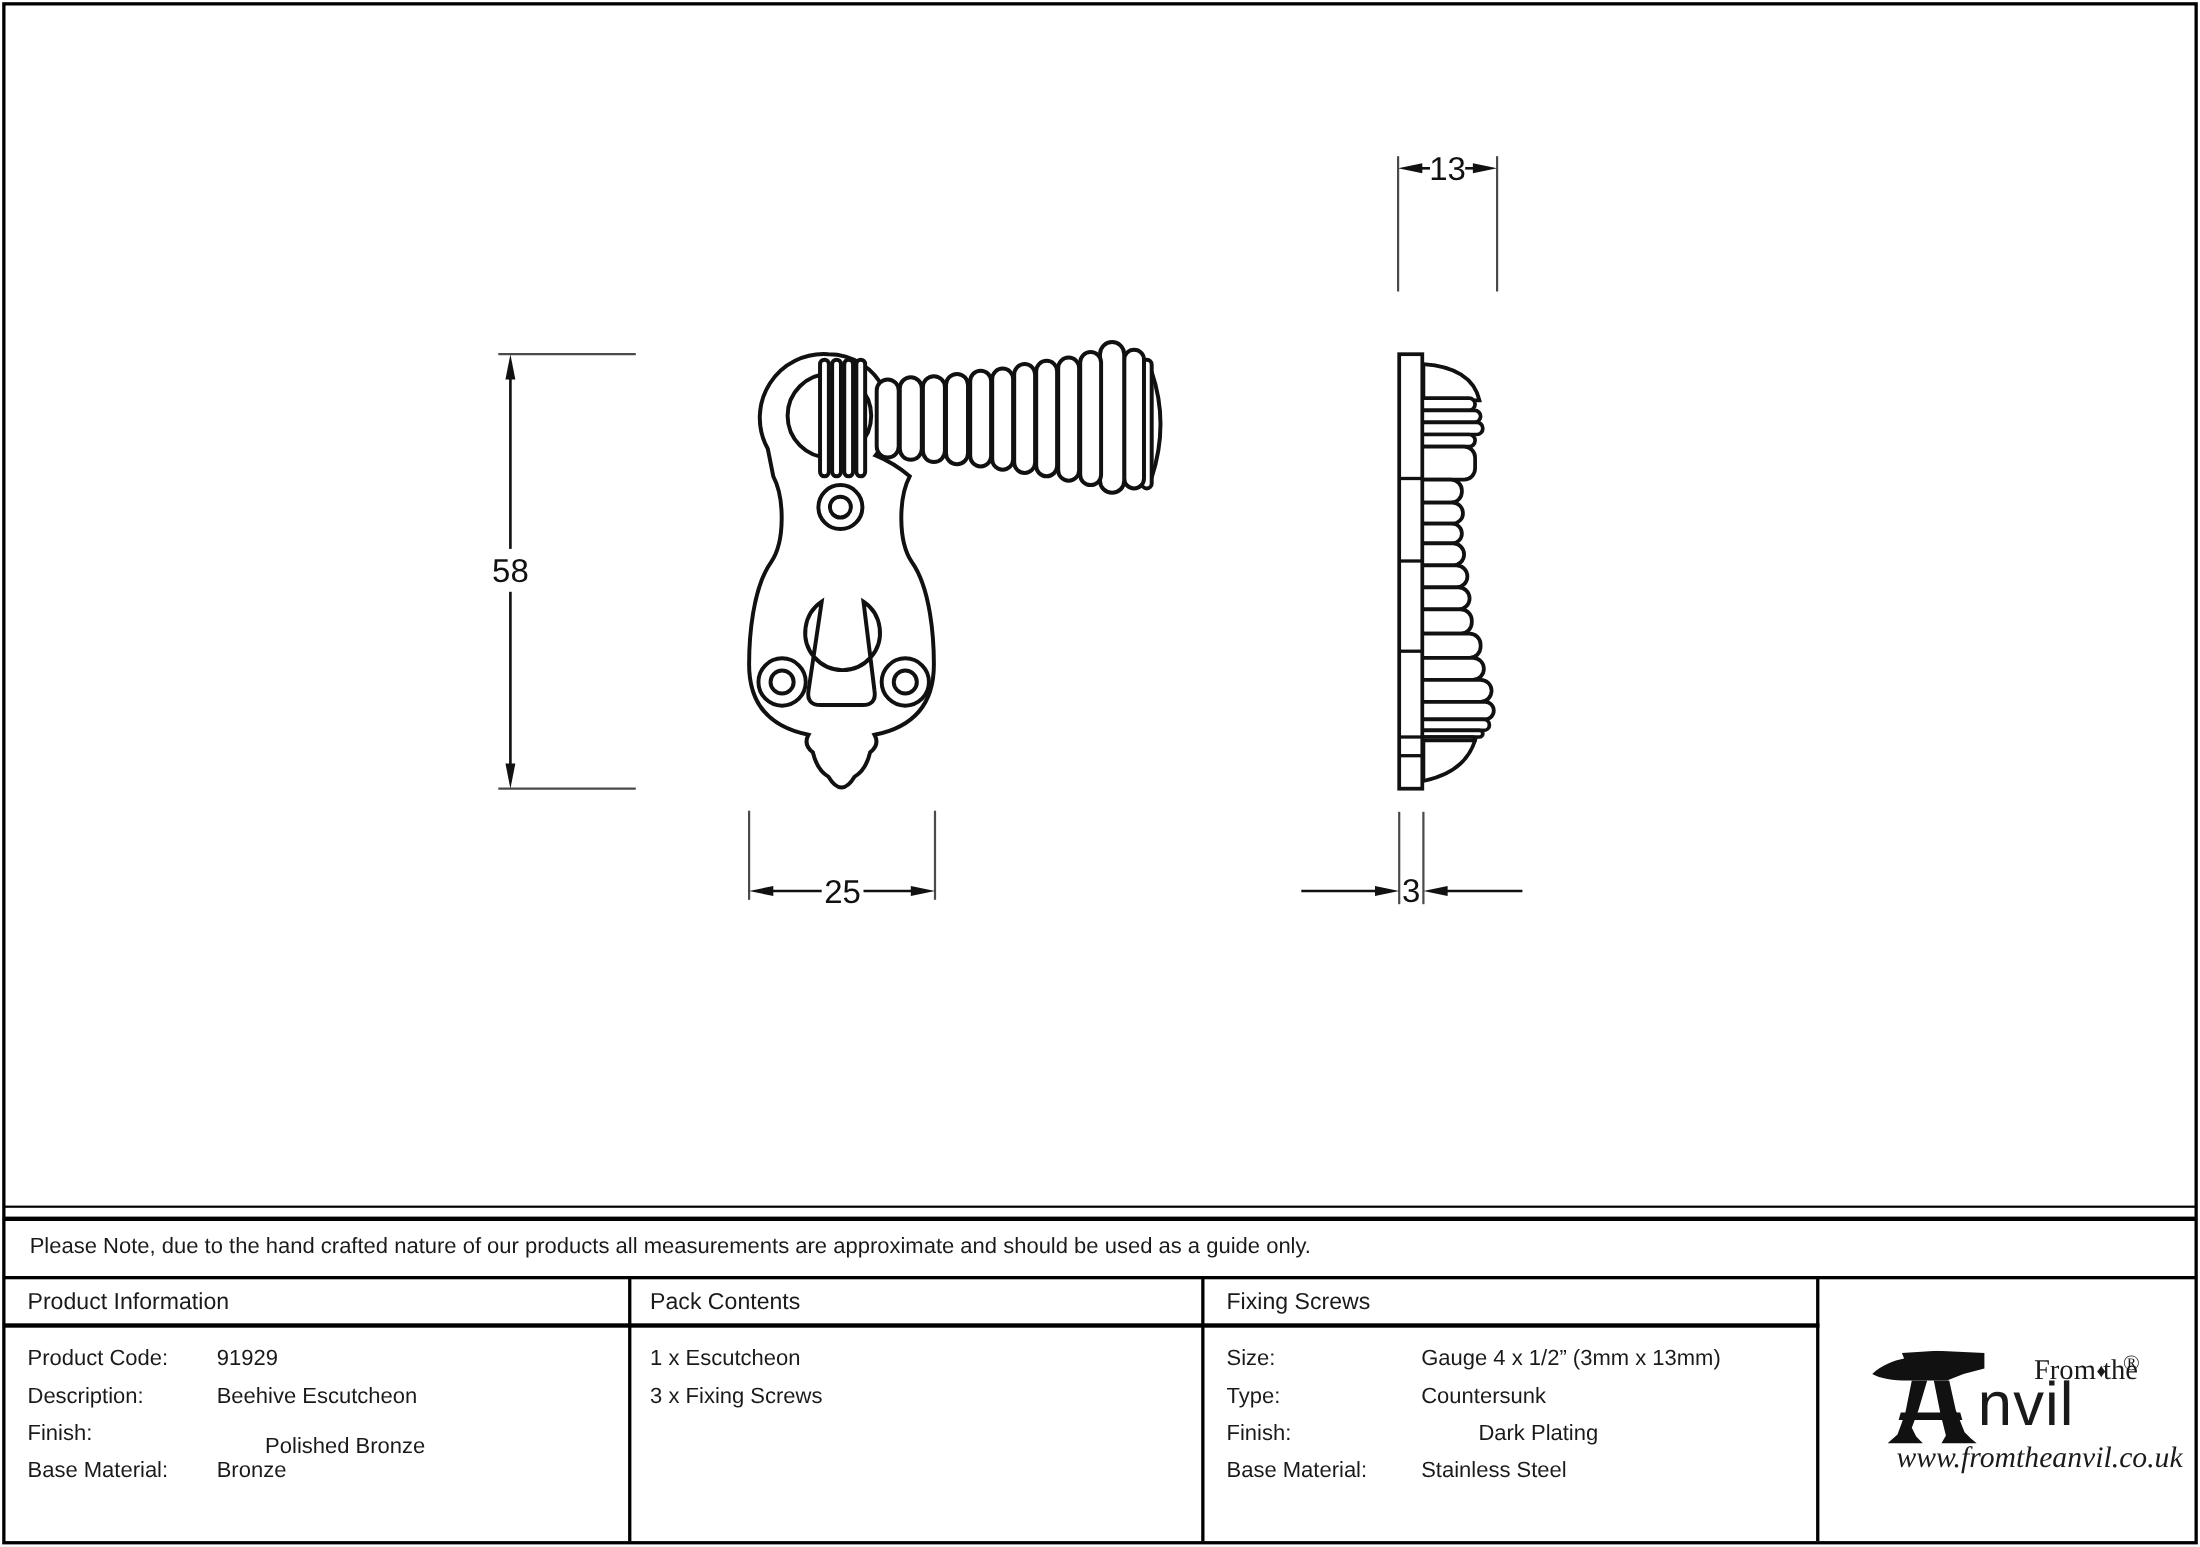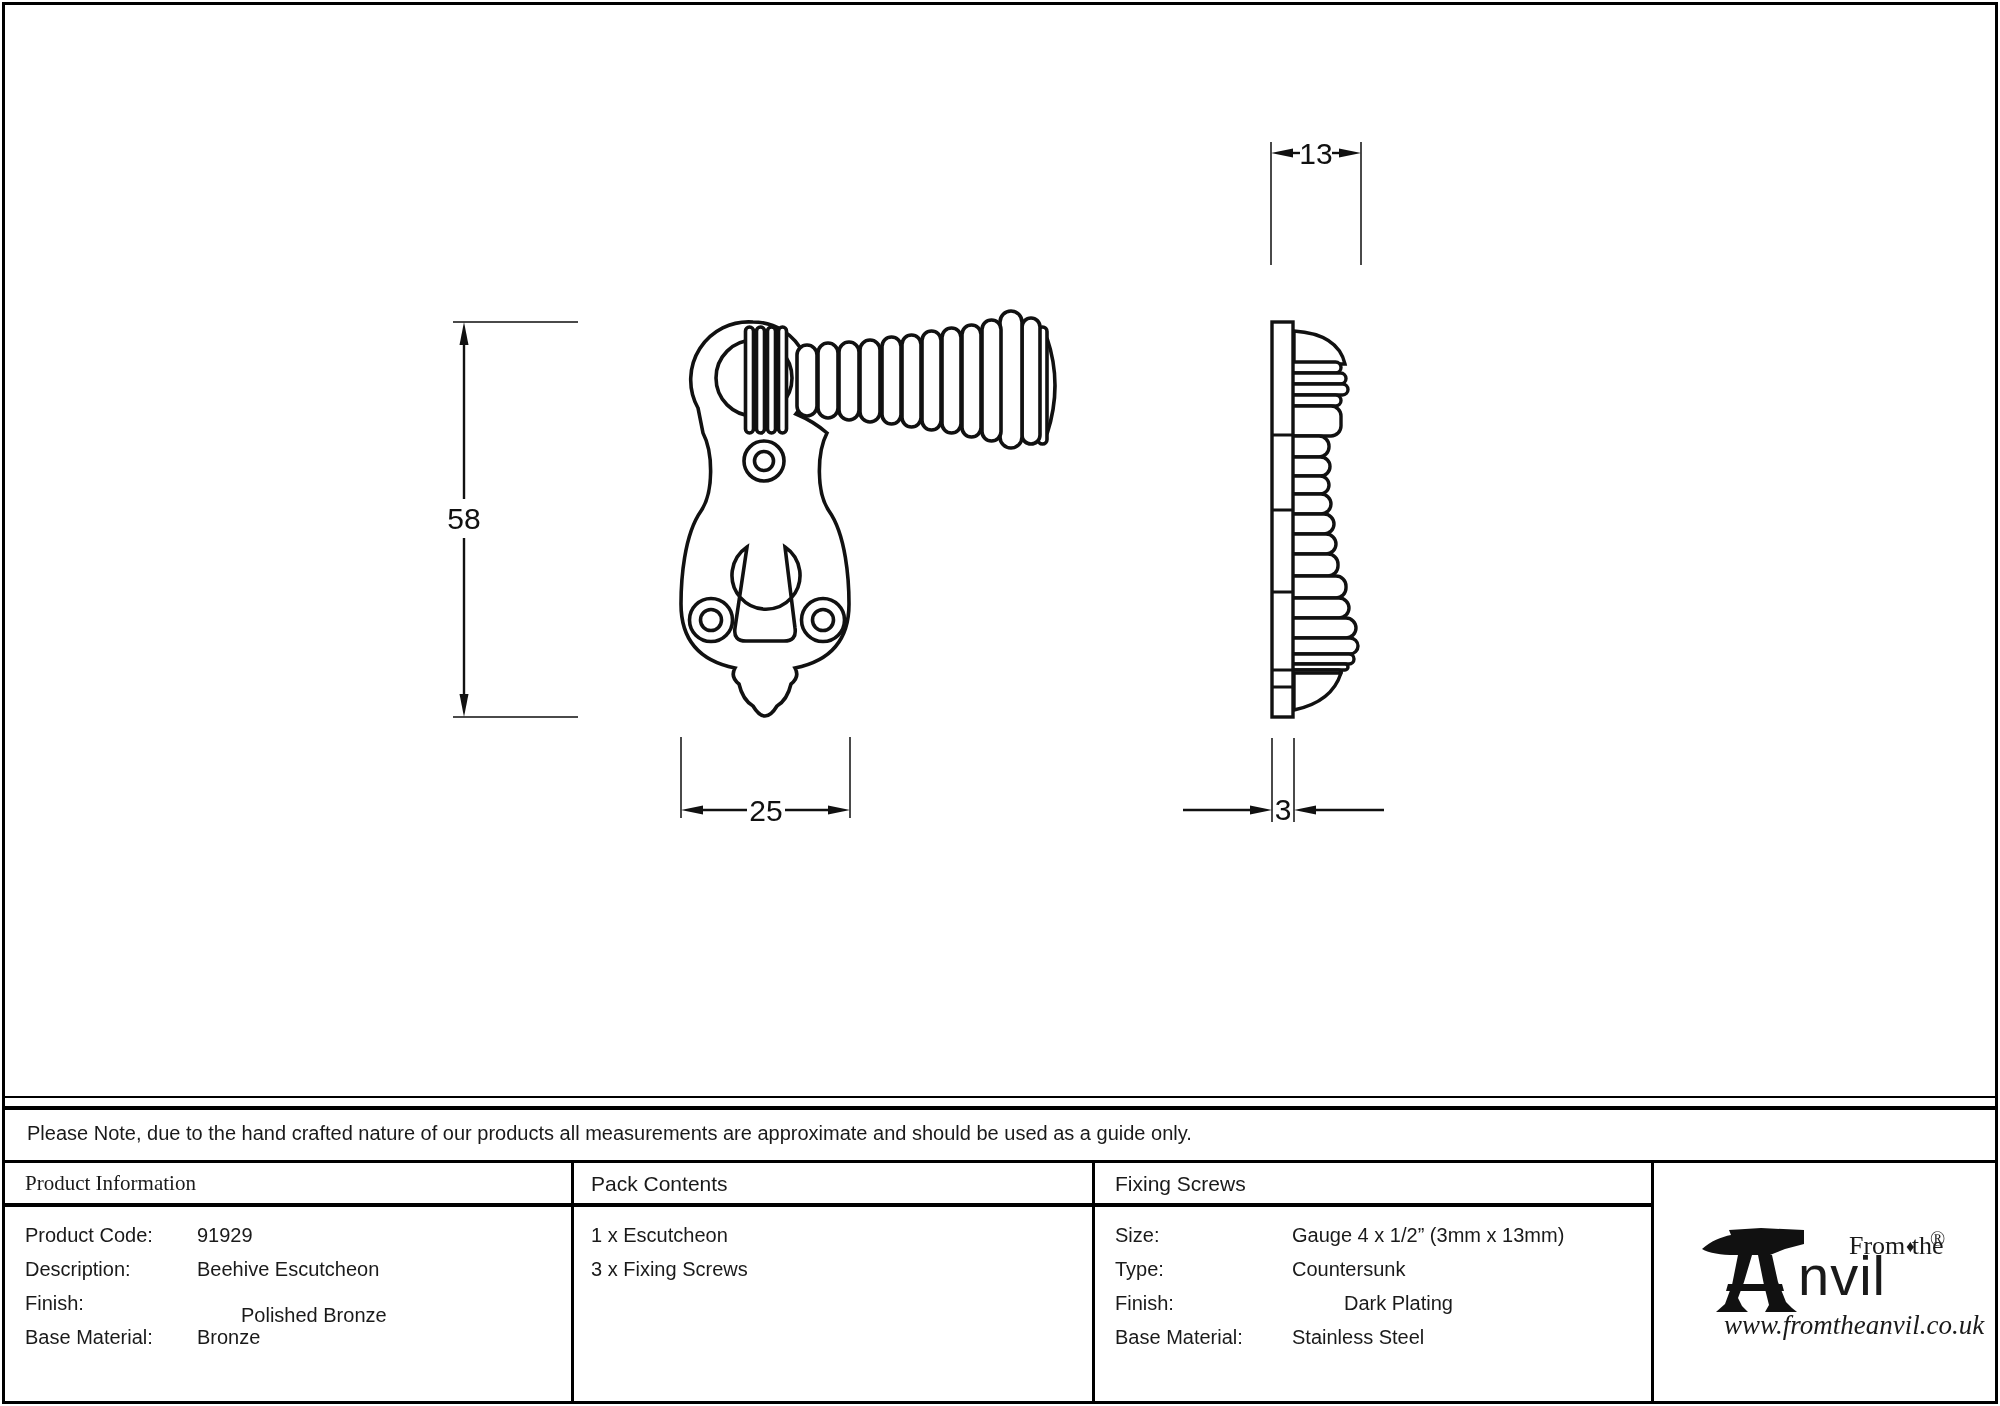--- a/index.html
+++ b/index.html
@@ -159,21 +159,21 @@
   <div class="hline" style="left:3px;right:3px;top:1096px;height:2px;"></div>
   <div class="hline" style="left:3px;right:3px;top:1106px;height:4px;"></div>
   <div class="hline" style="left:3px;right:3px;top:1160px;height:2.5px;"></div>
   <div class="hline" style="left:3px;width:1651px;top:1203px;height:4px;"></div>
   <div class="vline" style="left:571px;top:1162px;width:3px;height:239px;"></div>
   <div class="vline" style="left:1092px;top:1162px;width:3px;height:239px;"></div>
   <div class="vline" style="left:1651px;top:1162px;width:3px;height:239px;"></div>
 
   <div class="txt note-txt" style="left:27px;top:1120px;">Please Note, due to the hand crafted nature of our products all measurements are approximate and should be used as a guide only.</div>
 
-  <div class="txt hdr" style="left:25px;top:1170px;font-family:Liberation Serif, serif;">Product Information</div>
+  <div class="txt hdr" style="left:25px;top:1170px;">Product Information</div>
   <div class="txt hdr" style="left:591px;top:1170px;">Pack Contents</div>
   <div class="txt hdr" style="left:1115px;top:1170px;">Fixing Screws</div>
 
   <div class="txt" style="left:25px;top:1222px;">Product Code:</div>
   <div class="txt" style="left:197px;top:1222px;">91929</div>
   <div class="txt" style="left:25px;top:1256px;">Description:</div>
   <div class="txt" style="left:197px;top:1256px;">Beehive Escutcheon</div>
   <div class="txt" style="left:25px;top:1290px;">Finish:</div>
   <div class="txt" style="left:197px;top:1302px;margin-left:44px;">Polished Bronze</div>
   <div class="txt" style="left:25px;top:1324px;">Base Material:</div>

